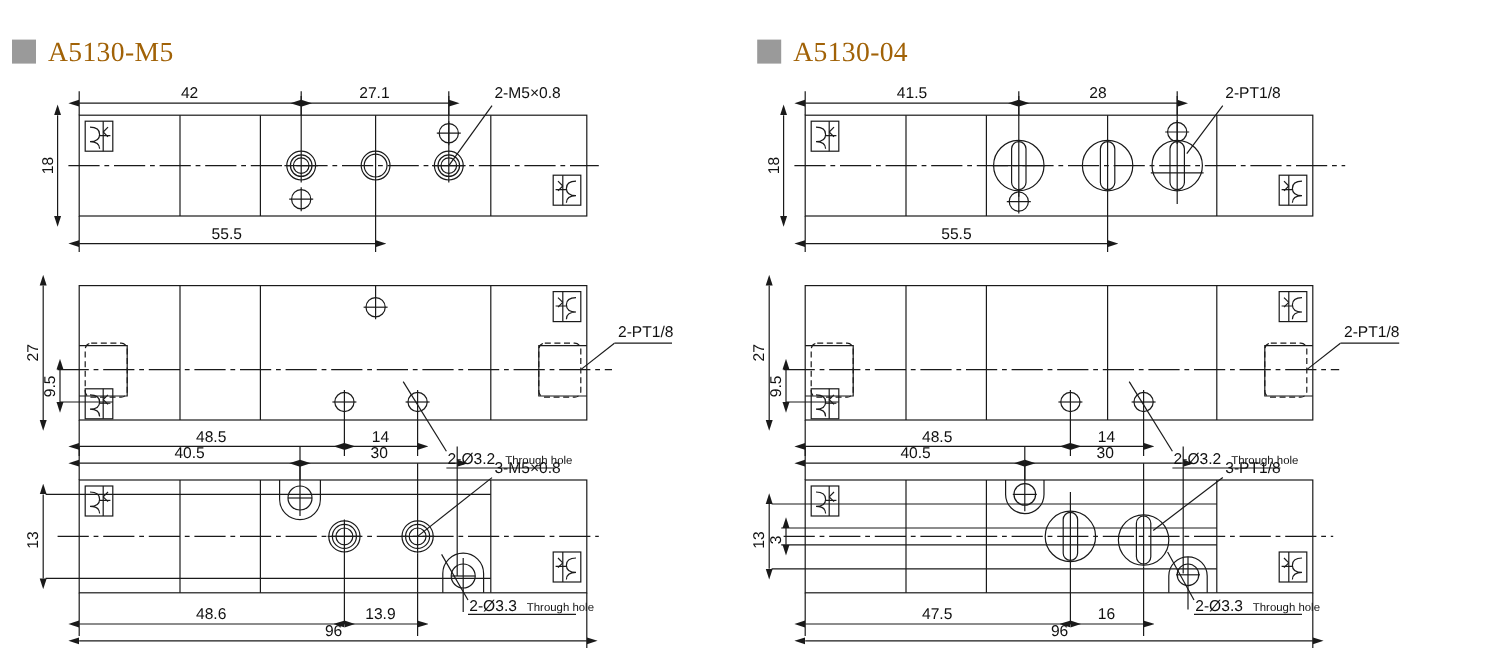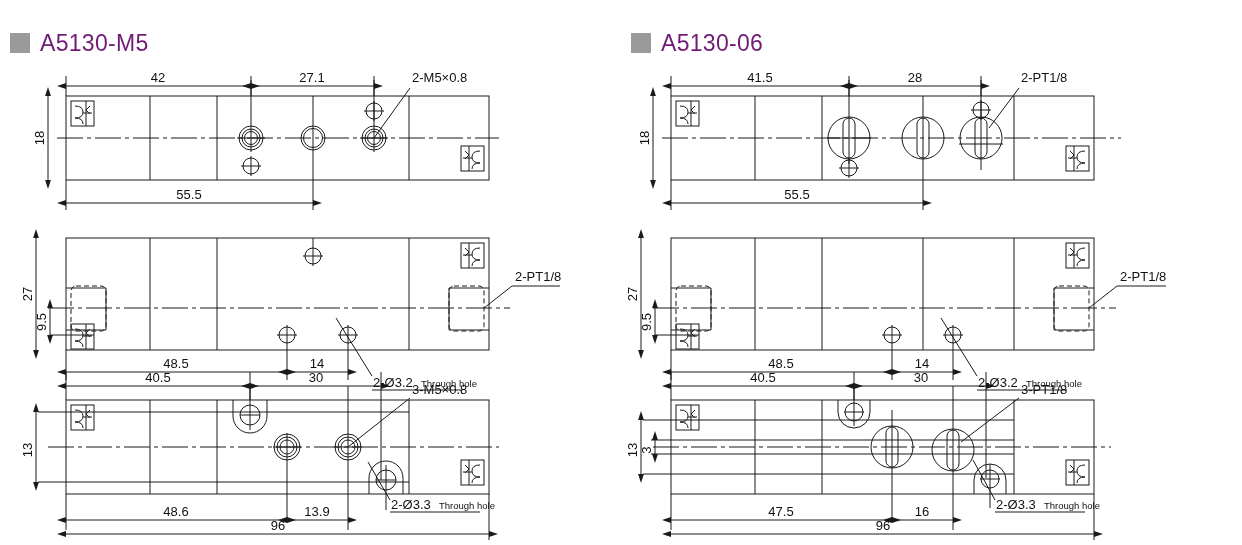--- a/index.html
+++ b/index.html
@@ -39,24 +39,25 @@
     gap: 10px;
   }
   .title-marker {
     width: 20px;
     height: 20px;
     background: #9a9a9a;
     display: block;
   }
   .title-text {
     font-size: 23px;
-    color: #701a75;
+    color: #a16207;
     letter-spacing: 0.3px;
     line-height: 1;
     white-space: nowrap;
+    font-family: Liberation Serif, serif;
   }
   svg.dwg {
     position: absolute;
     left: 0;
     top: 60px;
     width: 621px;
     height: 485px;
     display: block;
   }
   svg text {
@@ -350,21 +351,21 @@
       <text class="calltxt" x="412" y="334">3-M5×0.8</text>
       <text class="calltxt" x="391" y="449">2-Ø3.3</text>
       <text class="smalltxt" x="439" y="449">Through hole</text>
     </svg>
   </div>
 
   <div class="panel" id="panel-right">
 
     <div class="title-row">
       <span class="title-marker"></span>
-      <span class="title-text">A5130-06</span>
+      <span class="title-text">A5130-04</span>
     </div>
 
     <svg class="dwg" viewBox="0 0 621 485">
       <g fill="none" stroke="#1a1a1a" stroke-width="1" shape-rendering="geometricPrecision">
 
         <g>
           <rect x="50" y="36" width="423" height="84"></rect>
           <line x1="134" y1="36" x2="134" y2="120"></line>
           <line x1="201" y1="36" x2="201" y2="120"></line>
           <line x1="393" y1="36" x2="393" y2="120"></line>

